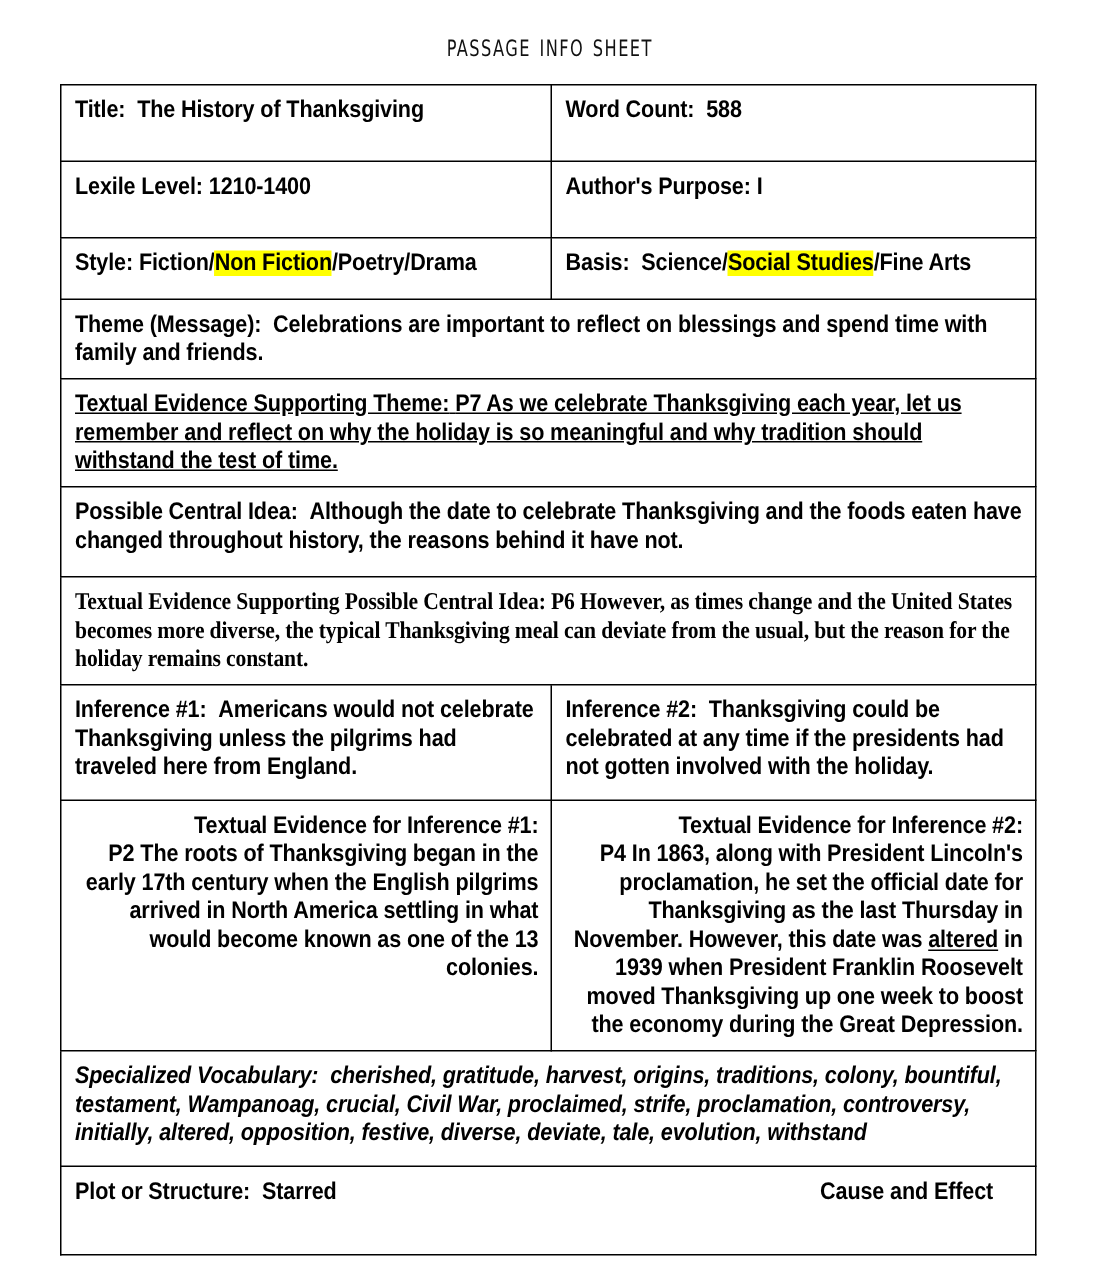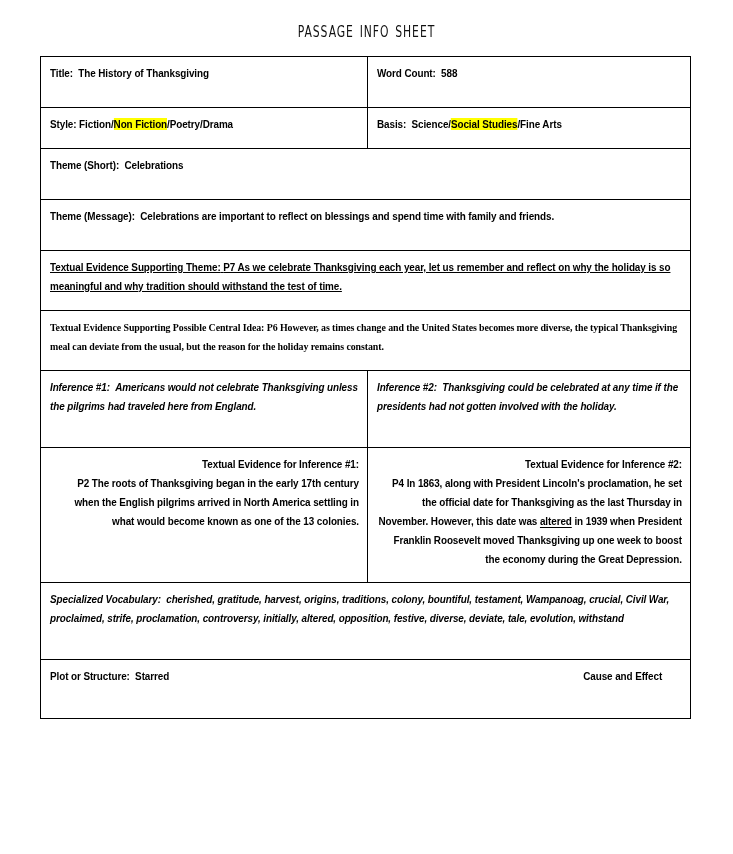--- a/index.html
+++ b/index.html
@@ -49,21 +49,21 @@
     top: 56px;
     width: 650px;
     border-collapse: collapse;
     table-layout: fixed;
   }
   .sheet td {
     border: 1.1px solid #000000;
     vertical-align: top;
     padding: 7px 8px 7px 9px;
     font-family: "Liberation Sans Narrow", "Liberation Sans", sans-serif;
-    font-size: 11px;
+    font-size: 16px;
     line-height: 19px;
     color: #000000;
     transform-origin: left top;
   }
   
   .ct {
     display: block;
     transform: scaleX(0.90);
     transform-origin: left top;
     width: 111.1%;
@@ -85,21 +85,21 @@
   }
 
   .row-tall-1 td { height: 36px; }
   .row-tall-2 td { height: 36px; }
   .row-style  td { height: 26px; }
   .row-theme-short td { height: 36px; }
   .row-theme-msg td { height: 36px; }
   .row-evidence-theme td { height: 45px; text-decoration: underline; }
   .row-central td { height: 45px; }
   .row-evidence-central td { height: 45px; font-family: Liberation Serif, serif; }
-  .row-inference td { height: 62px; font-style: italic; }
+  .row-inference td { height: 62px; }
   .row-evidence-inf td { height: 120px; text-align: right; }
   .row-vocab td { height: 62px; font-style: italic; }
   .row-plot td { height: 44px; }
 
   .plot-flex {
     display: flex;
     justify-content: space-between;
     align-items: flex-start;
     width: 100%;
   }
@@ -128,58 +128,70 @@
             <span>Title:</span>&nbsp;&nbsp;<span>The History of Thanksgiving</span>
           </span>
         </td>
         <td>
           <span class="ct">
             <span>Word Count:</span>&nbsp;&nbsp;<span>588</span>
           </span>
         </td>
       </tr>
 
+      <tr class="row-tall-2">
+        <td>
+          <span class="ct">
+            <span>Lexile Level:</span>&nbsp;<span>1210-1400</span>
+          </span>
+        </td>
+        <td>
+          <span class="ct">
+            <span>Author's Purpose:</span>&nbsp;<span>I</span>
+          </span>
+        </td>
+      </tr>
 
       <tr class="row-style">
         <td>
           <span class="ct">
             <span>Style:</span>&nbsp;<span>Fiction</span>/<span class="h-yellow">Non Fiction</span>/<span>Poetry</span>/<span>Drama</span>
           </span>
         </td>
         <td>
           <span class="ct">
             <span>Basis:</span>&nbsp;&nbsp;<span>Science</span>/<span class="h-yellow">Social Studies</span>/<span>Fine Arts</span>
           </span>
         </td>
       </tr>
 
-      <tr class="row-theme-short">
-        <td colspan="2">
-          <span class="ct">
-            <span>Theme (Short):</span>&nbsp;&nbsp;<span>Celebrations</span>
-          </span>
-        </td>
-      </tr>
 
       <tr class="row-theme-msg">
         <td colspan="2">
           <span class="ct">
             <span>Theme (Message):</span>&nbsp;&nbsp;<span>Celebrations are important to reflect on blessings and spend time with family and friends.</span>
           </span>
         </td>
       </tr>
 
       <tr class="row-evidence-theme">
         <td colspan="2">
           <span class="ct">
             <span>Textual Evidence Supporting Theme:</span>&nbsp;<span>P7 As we celebrate Thanksgiving each year, let us remember and reflect on why the holiday is so meaningful and why tradition should withstand the test of time.</span>
           </span>
         </td>
       </tr>
 
+      <tr class="row-central">
+        <td colspan="2">
+          <span class="ct">
+            <span>Possible Central Idea:</span>&nbsp;&nbsp;<span>Although the date to celebrate Thanksgiving and the foods eaten have changed throughout history, the reasons behind it have not.</span>
+          </span>
+        </td>
+      </tr>
 
       <tr class="row-evidence-central">
         <td colspan="2">
           <span class="ct">
             <span>Textual Evidence Supporting Possible Central Idea:</span>&nbsp;<span>P6 However, as times change and the United States becomes more diverse, the typical Thanksgiving meal can deviate from the usual, but the reason for the holiday remains constant.</span>
           </span>
         </td>
       </tr>
 
       <tr class="row-inference">

